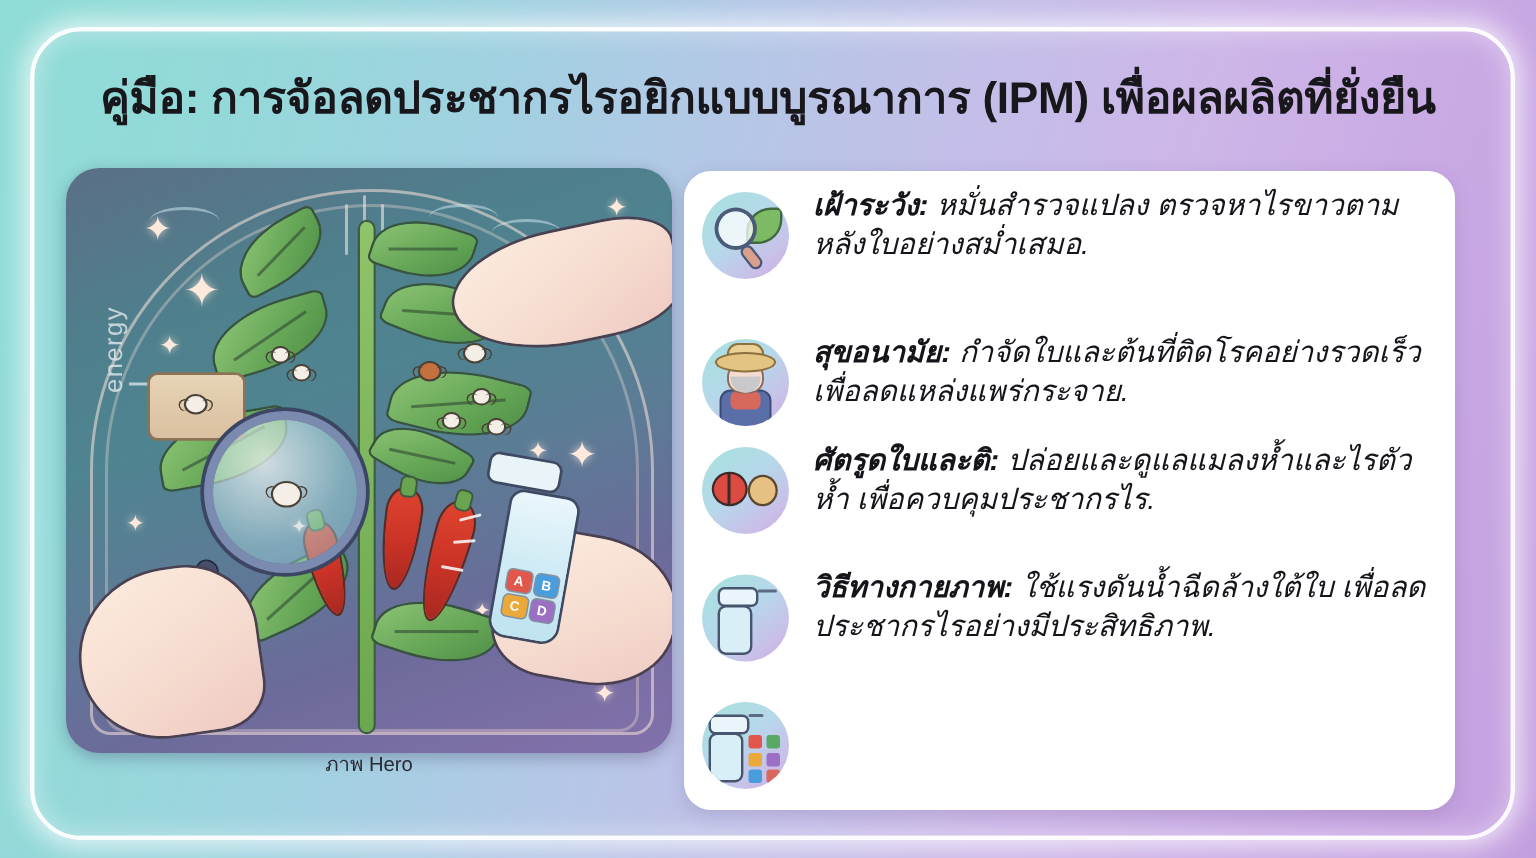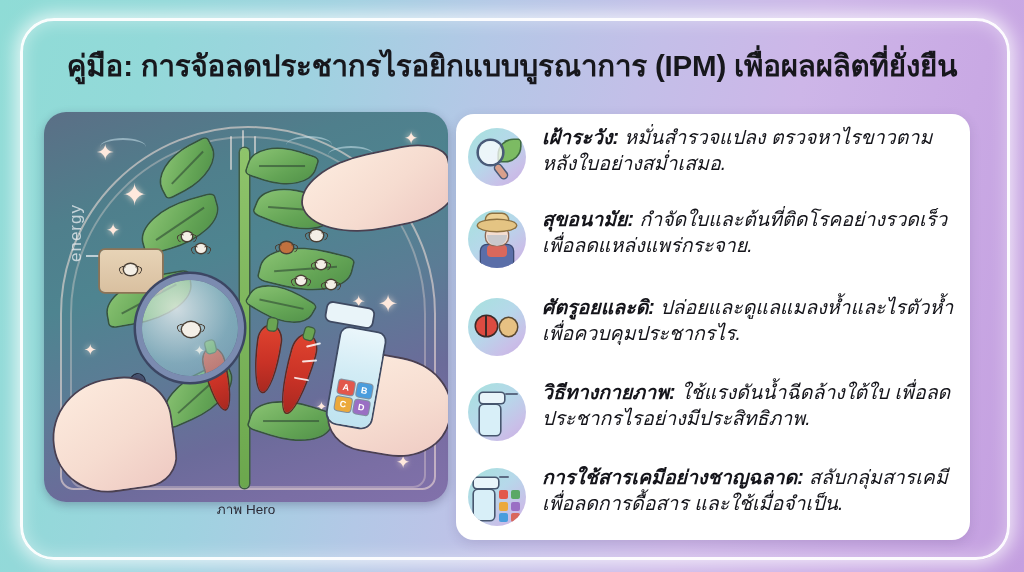--- a/index.html
+++ b/index.html
@@ -521,41 +521,41 @@
       <div class="tip-icon">
         <span class="ic-leaf"></span>
           <span class="ic-mag"></span>
           <span class="ic-mag-h"></span>
       </div>
       <div class="tip-text">
         <b>เฝ้าระวัง:</b><span> หมั่นสำรวจแปลง ตรวจหาไรขาวตามหลังใบอย่างสม่ำเสมอ.</span>
       </div>
     </div>
 
-    <div class="tip-row" style="top:90px;">
+    <div class="tip-row" style="top:106px;">
       <div class="tip-icon">
         <span class="ic-body"></span>
           <span class="ic-shirt"></span>
           <span class="ic-face"></span>
         <span class="ic-beard"></span>
           <span class="ic-hat2"></span>
           <span class="ic-hat"></span>
       </div>
       <div class="tip-text">
         <b>สุขอนามัย:</b><span> กำจัดใบและต้นที่ติดโรคอย่างรวดเร็ว เพื่อลดแหล่งแพร่กระจาย.</span>
       </div>
     </div>
 
     <div class="tip-row" style="top:178px;">
       <div class="tip-icon">
         <span class="ic-lady"></span>
           <span class="ic-bug2"></span>
       </div>
       <div class="tip-text">
-        <b>ศัตรูอยและดิ:</b><span> ปล่อยและดูแลแมลงห้ำและไรตัวห้ำ เพื่อควบคุมประชากรไร.</span>
+        <b>ศัตรูดใบและติ:</b><span> ปล่อยและดูแลแมลงห้ำและไรตัวห้ำ เพื่อควบคุมประชากรไร.</span>
       </div>
     </div>
 
     <div class="tip-row" style="top:263px;">
       <div class="tip-icon">
         <span class="ic-spray-body"></span>
           <span class="ic-spray-top"></span>
           <span class="ic-mist"></span>
       </div>
       <div class="tip-text">
@@ -570,19 +570,16 @@
         <span class="ic-mist" style="left:31px; top:8px; width:10px;"></span>
         <span class="ic-tiles">
           <i style="background:#e2574c;"></i>
             <i style="background:#5aa866;"></i>
           <i style="background:#eba93c;"></i>
             <i style="background:#9a6fc4;"></i>
           <i style="background:#4a9ddd;"></i>
             <i style="background:#d9685c;"></i>
         </span>
       </div>
-      <div class="tip-text">
-        <b>การใช้สารเคมีอย่างชาญฉลาด:</b><span> สลับกลุ่มสารเคมีเพื่อลดการดื้อสาร และใช้เมื่อจำเป็น.</span>
-      </div>
     </div>
 
   </div>
 </div>
 
 </body></html>

